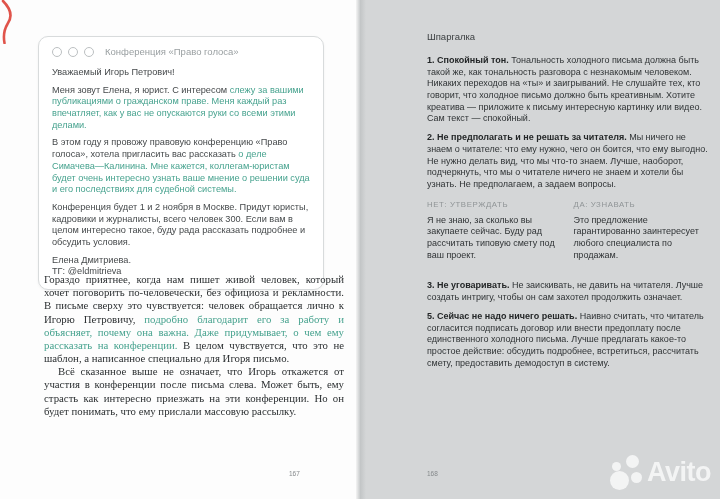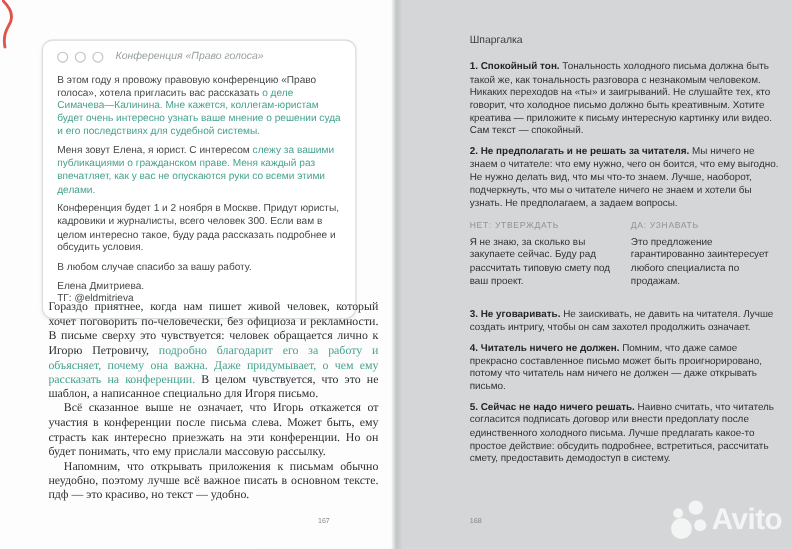--- a/index.html
+++ b/index.html
@@ -16,21 +16,21 @@
   
   .scribble{position:absolute;left:0;top:0;}
   
   .window-card{
     position:absolute;left:38px;top:36px;width:284px;
     background:#ffffff;border:1px solid #d8dbdc;border-radius:10px;
     box-shadow:0 1px 3px rgba(0,0,0,0.05);
   }
   .window-titlebar{display:flex;align-items:center;padding:9px 13px 3px 13px;}
   .dot{width:8px;height:8px;border:1.2px solid #bcc0c2;border-radius:50%;margin-right:6px;background:#fff;flex:0 0 auto;}
-  .window-title{margin-left:5px;font-size:9.5px;color:#999fa1;white-space:nowrap;font-style:italic;}
+  .window-title{margin-left:5px;font-size:9.5px;color:#999fa1;white-space:nowrap;}
   .window-body{padding:7px 13px 11px 13px;font-size:9.2px;line-height:1.27;color:#45494b;}
   .window-body p{margin:0 0 6px 0;}
   .window-body p.sig{margin:0;}
   .hl{color:#46a28e;}
   
   .serif-body{
     position:absolute;left:44px;top:273px;width:300px;
     font-family:"Liberation Serif",serif;font-size:10.8px;line-height:1.22;
     color:#2c3032;text-align:justify;
   }
@@ -77,54 +77,52 @@
 </svg>
 
 <div class="window-card">
   <div class="window-titlebar">
     <span class="dot"></span>
     <span class="dot"></span>
     <span class="dot"></span>
     <span class="window-title">Конференция «Право голоса»</span>
   </div>
   <div class="window-body">
+    <p>Уважаемый Игорь Петрович!</p>
+    <p><span>Меня зовут Елена, я юрист. С интересом </span><span class="hl">слежу за вашими публикациями о гражданском праве. Меня каждый раз впечатляет, как у вас не опускаются руки со всеми этими делами.</span><span></span></p>
     <p><span>В этом году я провожу правовую конференцию «Право голоса», хотела пригласить вас рассказать </span><span class="hl">о деле Симачева—Калинина. Мне кажется, коллегам-юристам будет очень интересно узнать ваше мнение о решении суда и его последствиях для судебной системы.</span><span></span></p>
-    <p><span>Меня зовут Елена, я юрист. С интересом </span><span class="hl">слежу за вашими публикациями о гражданском праве. Меня каждый раз впечатляет, как у вас не опускаются руки со всеми этими делами.</span><span></span></p>
     <p>Конференция будет 1 и 2 ноября в Москве. Придут юристы, кадровики и журналисты, всего человек 300. Если вам в целом интересно такое, буду рада рассказать подробнее и обсудить условия.</p>
-    <p>В любом случае спасибо за вашу работу.</p>
     <p class="sig">Елена Дмитриева.</p>
     <p class="sig">ТГ: @eldmitrieva</p>
   </div>
 </div>
 
 <div class="serif-body">
   <p><span>Гораздо приятнее, когда нам пишет живой человек, который хочет поговорить по-человечески, без официоза и рекламности. В письме сверху это чувствуется: человек обращается лично к Игорю Петровичу, </span><span class="hl">подробно благодарит его за работу и объясняет, почему она важна. Даже придумывает, о чем ему рассказать на конференции.</span><span> В целом чувствуется, что это не шаблон, а написанное специально для Игоря письмо.</span></p>
   <p class="indent">Всё сказанное выше не означает, что Игорь откажется от участия в конференции после письма слева. Может быть, ему страсть как интересно приезжать на эти конференции. Но он будет понимать, что ему прислали массовую рассылку.</p>
-  <p class="indent">Напомним, что открывать приложения к письмам обычно неудобно, поэтому лучше всё важное писать в основном тексте. пдф — это красиво, но текст — удобно.</p>
 </div>
 
 <div class="pagenum left">167</div>
 
 <div class="right-content">
   <p class="kicker">Шпаргалка</p>
 
   <p class="ritem"><b>1. Спокойный тон.</b><span> Тональность холодного письма должна быть такой же, как тональность разговора с незнакомым человеком. Никаких переходов на «ты» и заигрываний. Не слушайте тех, кто говорит, что холодное письмо должно быть креативным. Хотите креатива — приложите к письму интересную картинку или видео. Сам текст — спокойный.</span></p>
 
   <p class="ritem"><b>2. Не предполагать и не решать за читателя.</b><span> Мы ничего не знаем о читателе: что ему нужно, чего он боится, что ему выгодно. Не нужно делать вид, что мы что-то знаем. Лучше, наоборот, подчеркнуть, что мы о читателе ничего не знаем и хотели бы узнать. Не предполагаем, а задаем вопросы.</span></p>
 
   <div class="comparison">
     <p class="comp-header">НЕТ: УТВЕРЖДАТЬ</p>
     <p class="comp-header">ДА: УЗНАВАТЬ</p>
     <p class="comp-p">Я не знаю, за сколько вы закупаете сейчас. Буду рад рассчитать типовую смету под ваш проект.</p>
     <p class="comp-p last">Это предложение гарантированно заинтересует любого специалиста по продажам.</p>
   </div>
 
   <p class="ritem"><b>3. Не уговаривать.</b><span> Не заискивать, не давить на читателя. Лучше создать интригу, чтобы он сам захотел продолжить означает.</span></p>
 
-  <p class="ritem"><b>4. Читатель ничего не должен.</b><span> Помним, что даже самое прекрасно составленное письмо может быть проигнорировано, потому что читатель нам ничего не должен — даже открывать письмо.</span></p>
 
   <p class="ritem"><b>5. Сейчас не надо ничего решать.</b><span> Наивно считать, что читатель согласится подписать договор или внести предоплату после единственного холодного письма. Лучше предлагать какое-то простое действие: обсудить подробнее, встретиться, рассчитать смету, предоставить демодоступ в систему.</span></p>
 </div>
 
 <div class="pagenum right">168</div>
 
 <div class="watermark">
   <span class="avito-mark">
     <i class="c1"></i>
       <i class="c2"></i>

